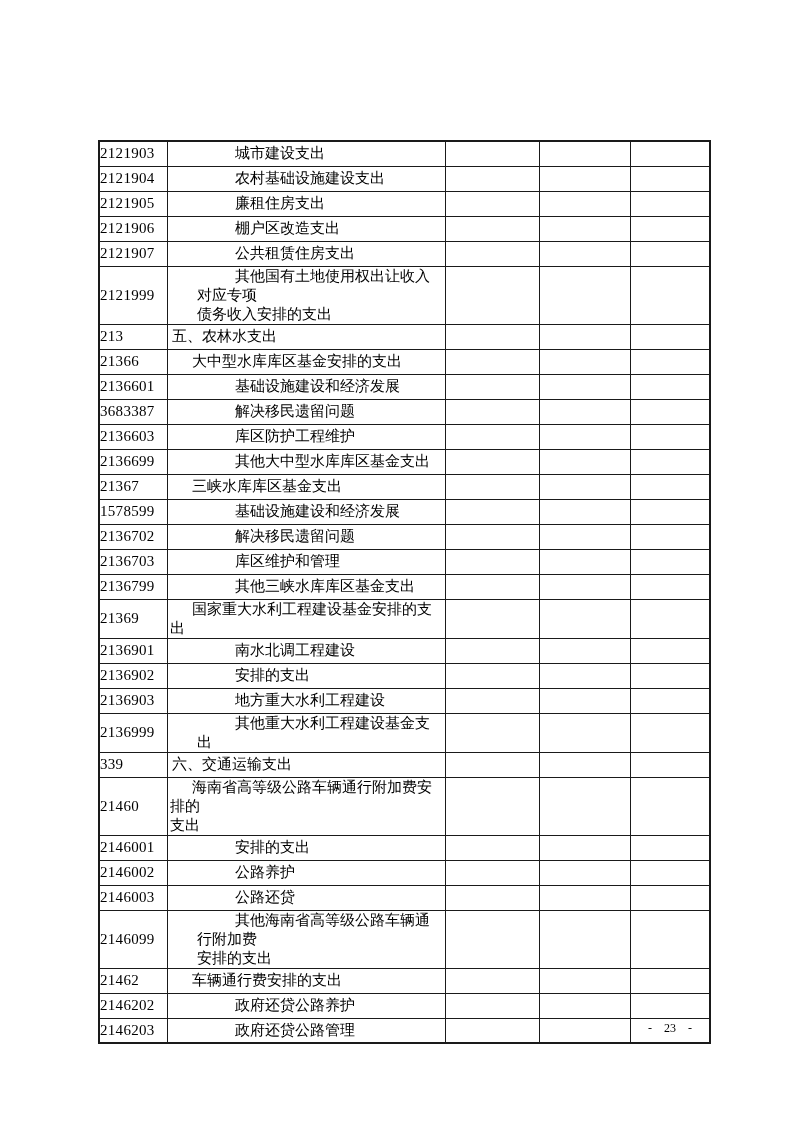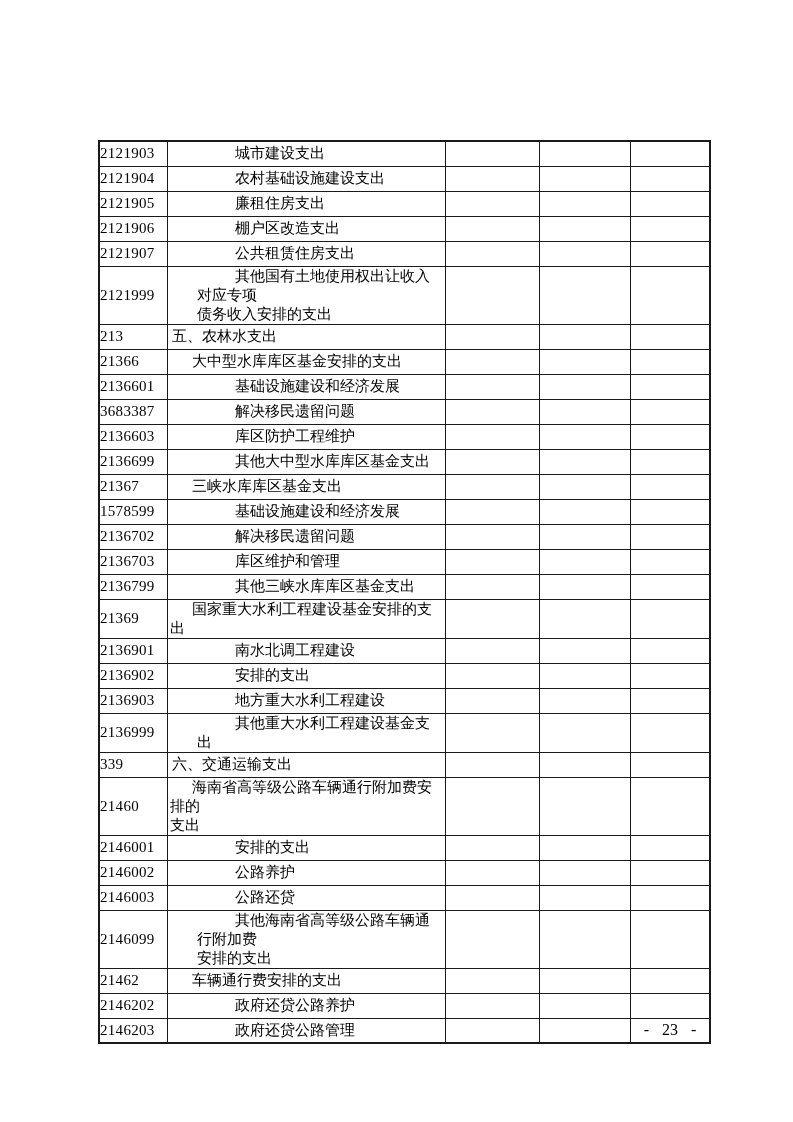--- a/index.html
+++ b/index.html
@@ -57,21 +57,21 @@
   }
   .item-text.lv1 { text-indent: 2px; }
   .item-text.lv2 { text-indent: 22px; }
   .item-text.lv3 { text-indent: 38px; margin-left: 27px; }
   .page-number {
     position: absolute;
     top: 1021px;
     left: 625px;
     width: 90px;
     text-align: center;
-    font-size: 16px;
+    font-size: 12px;
     word-spacing: 9px;
   }
 </style>
 </head>
 <body>
 
 <div class="sheet">
 
   <table class="budget">
     <colgroup>

